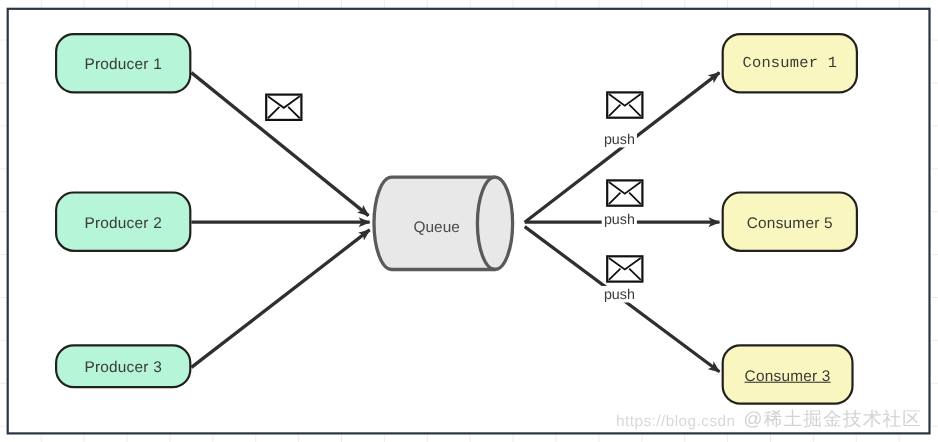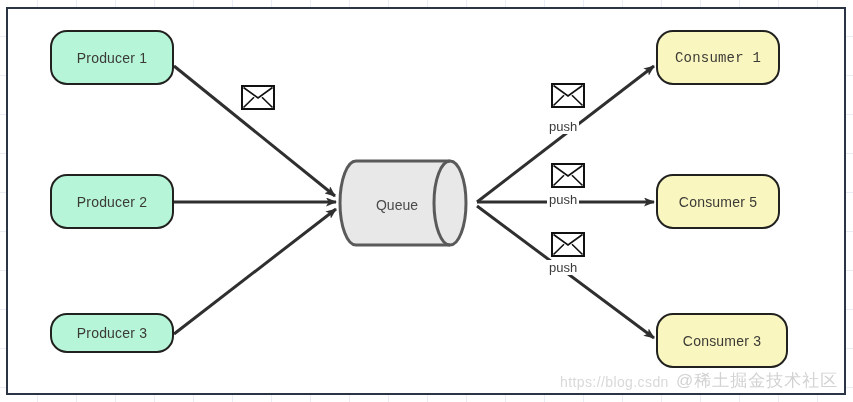--- a/index.html
+++ b/index.html
@@ -109,21 +109,21 @@
   <div class="node producer" id="p2" style="left: 50px; top: 313px; width: 124px; height: 40px;">
     <span>Producer 3</span>
   </div>
 
   <div class="node consumer" id="c0" style="left: 656px; top: 30px; width: 124px; height: 55px; font-family: Liberation Mono, monospace;">
     <span>Consumer 1</span>
   </div>
   <div class="node consumer" id="c1" style="left: 656px; top: 174px; width: 124px; height: 55px;">
     <span>Consumer 5</span>
   </div>
-  <div class="node consumer" id="c2" style="left: 656px; top: 313px; width: 132px; height: 55px;">
+  <div class="node consumer" id="c2" style="left: 656px; top: 313px; width: 120px; height: 55px; text-decoration: underline;">
     <span>Consumer 3</span>
   </div>
 
   <div class="envelope" id="e0" style="left: 241px; top: 85px;">
     <div class="env-box"></div>
     <svg class="env-flap" viewBox="0 0 34 25">
       <path d="M2.5,2.5 L17,13 L31.5,2.5 M2.5,22.5 L13,12.2 M31.5,22.5 L21,12.2" fill="none" stroke="#111111" stroke-width="1.6"></path>
     </svg>
   </div>
   <div class="envelope" id="e1" style="left: 551px; top: 83px;">

